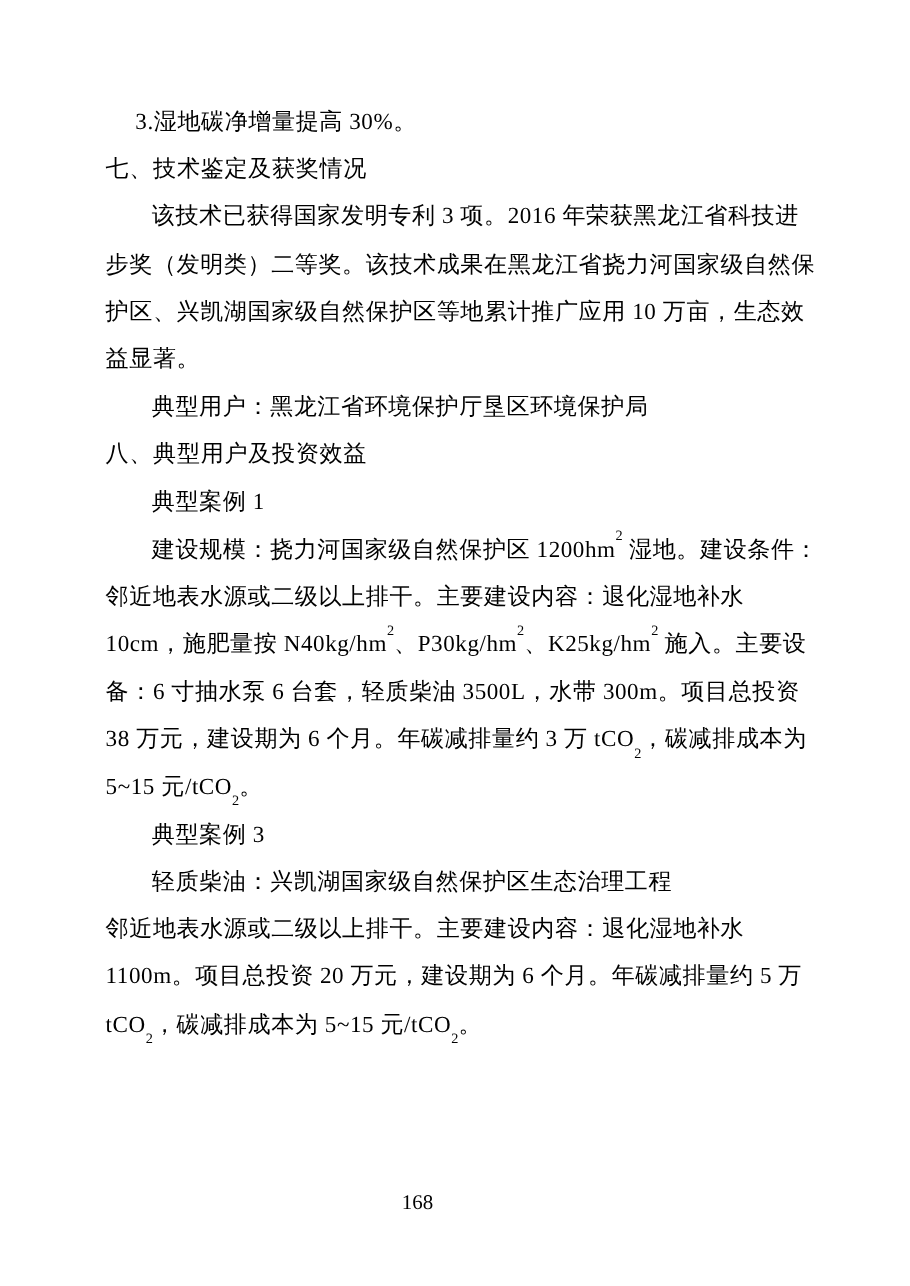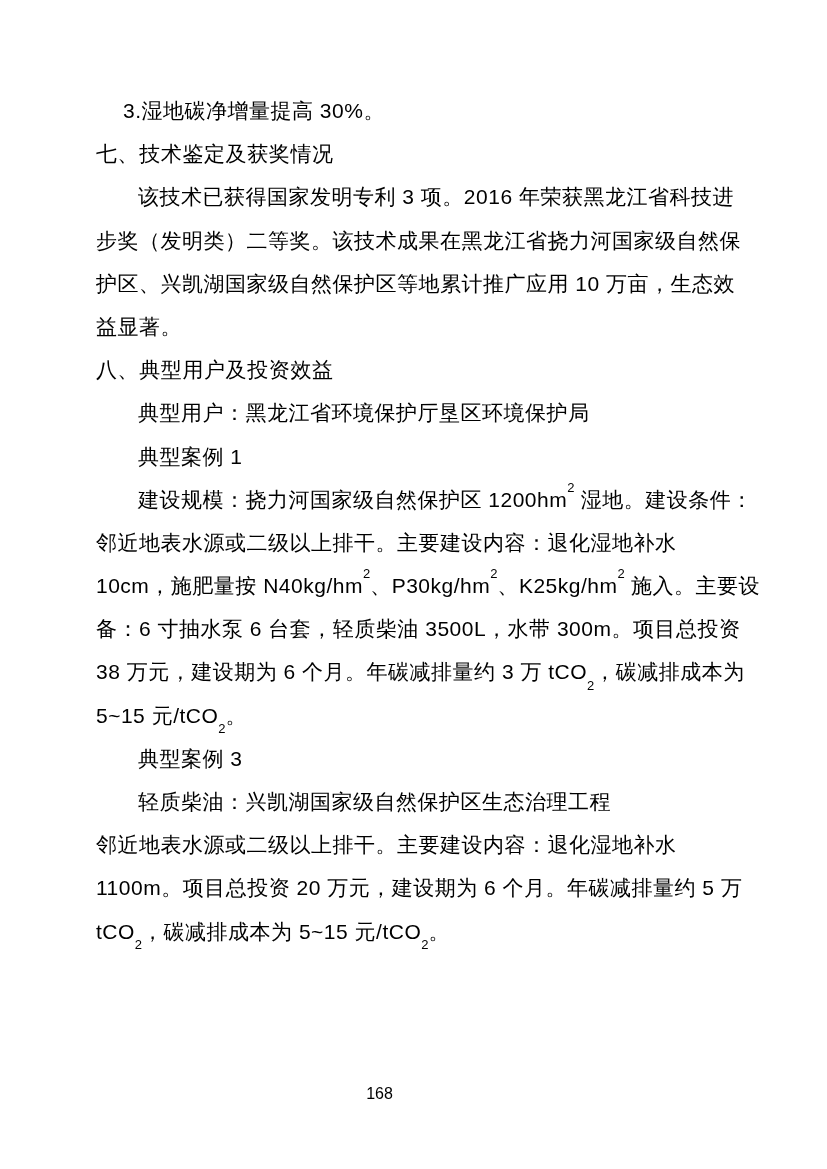--- a/index.html
+++ b/index.html
@@ -6,21 +6,21 @@
     margin: 0;
     padding: 0;
     background: #ffffff;
   }
   .page {
     position: relative;
     width: 759px;
     height: 1169px;
     background: #ffffff;
     overflow: hidden;
-    font-family: Liberation Sans, sans-serif;
+    font-family: Liberation Serif, serif;
     color: #000000;
   }
   .content {
     position: absolute;
     left: 96px;
     top: 89px;
     width: 650px;
   }
   .line {
     height: 43.2px;
@@ -39,38 +39,38 @@
     position: relative;
   }
   .line sup { top: -7px; }
   .line sub { top: 5px; }
   .pagenum {
     position: absolute;
     top: 1084px;
     left: 0;
     right: 0;
     text-align: center;
-    font-size: 16px;
+    font-size: 19px;
     line-height: 20px;
     color: #000000;
   }
 </style>
 </head>
 <body>
 
 <div class="page">
   <div class="content">
       <div class="line indent-small">3.湿地碳净增量提高 30%。</div>
       <div class="line heading">七、技术鉴定及获奖情况</div>
       <div class="line indent-normal">该技术已获得国家发明专利 3 项。2016 年荣获黑龙江省科技进</div>
       <div class="line">步奖（发明类）二等奖。该技术成果在黑龙江省挠力河国家级自然保</div>
       <div class="line">护区、兴凯湖国家级自然保护区等地累计推广应用 10 万亩，生态效</div>
       <div class="line">益显著。</div>
+      <div class="line indent-normal">典型用户：黑龙江省环境保护厅垦区环境保护局</div>
       <div class="line heading">八、典型用户及投资效益</div>
-      <div class="line indent-normal">典型用户：黑龙江省环境保护厅垦区环境保护局</div>
       <div class="line indent-normal">典型案例 1</div>
       <div class="line indent-normal">建设规模：挠力河国家级自然保护区 1200hm<sup>2</sup> 湿地。建设条件：</div>
       <div class="line">邻近地表水源或二级以上排干。主要建设内容：退化湿地补水</div>
       <div class="line">10cm，施肥量按 N40kg/hm<sup>2</sup>、P30kg/hm<sup>2</sup>、K25kg/hm<sup>2</sup> 施入。主要设</div>
       <div class="line">备：6 寸抽水泵 6 台套，轻质柴油 3500L，水带 300m。项目总投资</div>
       <div class="line">38 万元，建设期为 6 个月。年碳减排量约 3 万 tCO<sub>2</sub>，碳减排成本为</div>
       <div class="line">5~15 元/tCO<sub>2</sub>。</div>
       <div class="line indent-normal">典型案例 3</div>
       <div class="line indent-normal">轻质柴油：兴凯湖国家级自然保护区生态治理工程</div>
       <div class="line">邻近地表水源或二级以上排干。主要建设内容：退化湿地补水</div>

